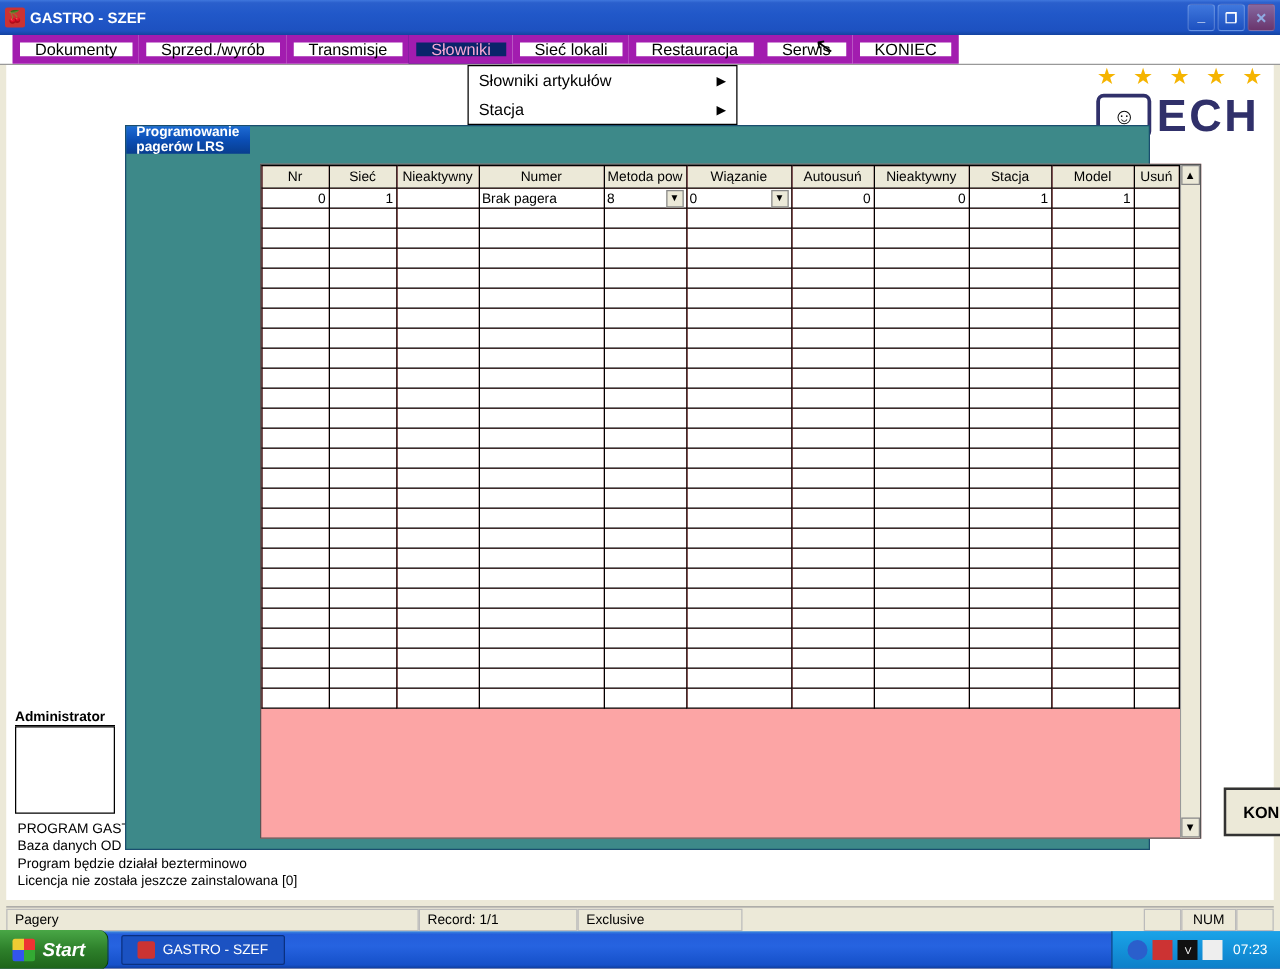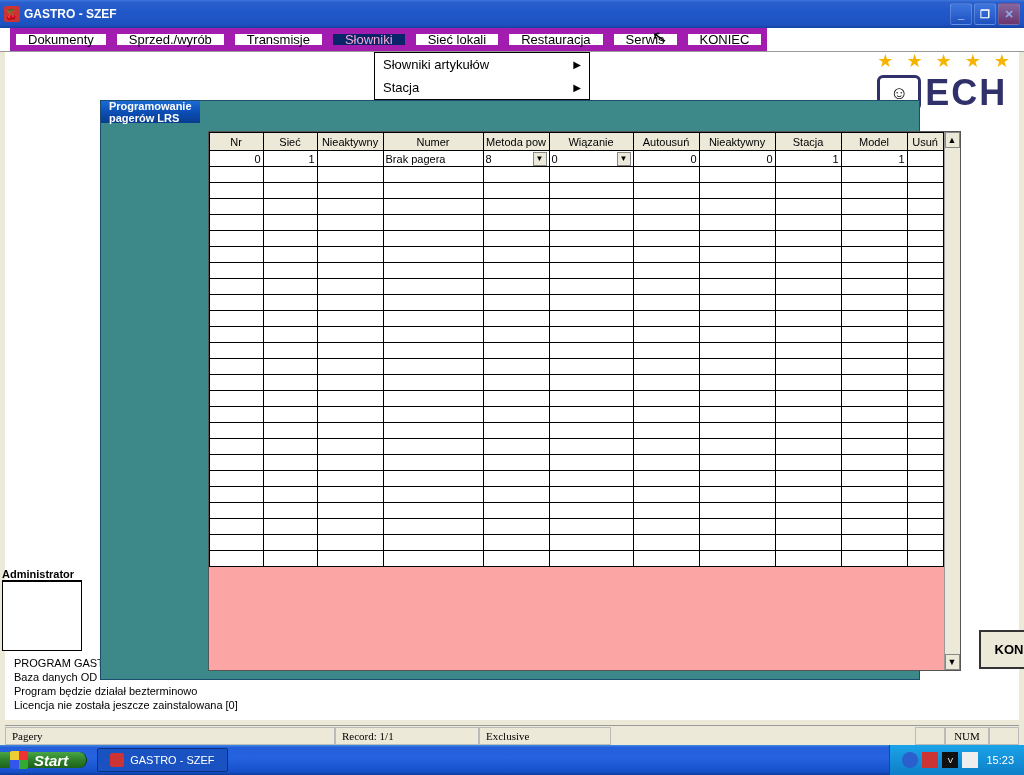--- a/index.html
+++ b/index.html
@@ -144,50 +144,50 @@
     align-self:flex-end;
     margin:6px 10px 10px 10px;
     padding:10px 14px;
     background:#ece9d8;
     border:2px solid #333;
     font-weight:bold;font-size:13px;
   }
   
   
   .admin-box{
-    position:absolute;top:568px;left:2px;
+    position:absolute;top:568px;left:12px;
     width:80px;
   }
   .admin-box .lbl{font-weight:bold;font-size:11px;border-bottom:1px solid #000;}
   .admin-box .box{width:80px;height:70px;border:1px solid #000;background:#fff;}
   
   
   .bottom-lines{
     position:absolute; left:14px; top:656px;
     font-size:11px;
   }
   .bottom-lines div{line-height:14px;}
   
   
   .statusbar{
     position:absolute;left:5px;right:5px;bottom:30px;height:20px;
     background:#ece9d8;border-top:1px solid #999;
     display:flex;align-items:center;font-size:11px;
   }
-  .statusbar .cell{border:1px solid #bbb;height:18px;padding:2px 6px;display:flex;align-items:center;font-family:Liberation Serif, serif;}
+  .statusbar .cell{border:1px solid #bbb;height:18px;padding:2px 6px;display:flex;align-items:center;}
   .statusbar .spacer{flex:1;}
   
   
   .taskbar{
     position:absolute;left:0;right:0;bottom:0;height:30px;
     background:linear-gradient(to bottom,#3f8cde 0%,#245edb 8%,#2663e0 40%,#1550c9 90%,#0d3b99 100%);
     display:flex;align-items:center;
   }
   .startbtn{
-    height:16px;padding:0 18px 0 10px;
+    height:32px;padding:0 18px 0 10px;
     background:linear-gradient(to bottom,#49a746,#2d7f2a 50%,#1d6319);
     color:#fff;font-weight:bold;font-style:italic;font-size:15px;
     display:flex;align-items:center;border-radius:0 8px 8px 0;
     border-right:1px solid #0a3d08;
   }
   .startflag{width:18px;height:18px;margin-right:6px;
              background:conic-gradient(#e33 0 25%,#3a3 0 50%,#35e 0 75%,#ec3 0);
              border-radius:2px;}
   .taskbtn{
     height:24px;margin-left:10px;padding:0 12px;
@@ -660,21 +660,21 @@
 
 <div class="bottom-lines">
   <div>PROGRAM GAST</div>
   <div>Baza danych OD</div>
   <div>Program będzie działał bezterminowo</div>
   <div>Licencja nie została jeszcze zainstalowana [0]</div>
 </div>
 
 <div class="statusbar">
   <div class="cell" style="width:330px">Pagery</div>
-  <div class="cell" style="width:144px">Record: 1/1</div>
+  <div class="cell" style="width:127px">Record: 1/1</div>
   <div class="cell" style="width:132px">Exclusive</div>
   <div class="spacer"></div>
   <div class="cell" style="width:30px"></div>
   <div class="cell" style="width:44px;justify-content:center">NUM</div>
   <div class="cell" style="width:30px"></div>
 </div>
 
 <div class="taskbar">
   <div class="startbtn">
     <div class="startflag"></div>
@@ -682,15 +682,15 @@
   </div>
   <div class="taskbtn">
     <div class="ticon"></div>
     <span>GASTRO - SZEF</span>
   </div>
   <div class="tray">
     <div class="ticon" style="background:#2a5fcc;border-radius:50%"></div>
     <div class="ticon" style="background:#c33"></div>
     <div class="ticon" style="background:#111;color:#fff;font-size:8px;display:flex;align-items:center;justify-content:center">V</div>
     <div class="ticon" style="background:#eee"></div>
-    <span style="margin-left:6px">15:23</span>
+    <span style="margin-left:6px">07:23</span>
   </div>
 </div>
 
 </body></html>

